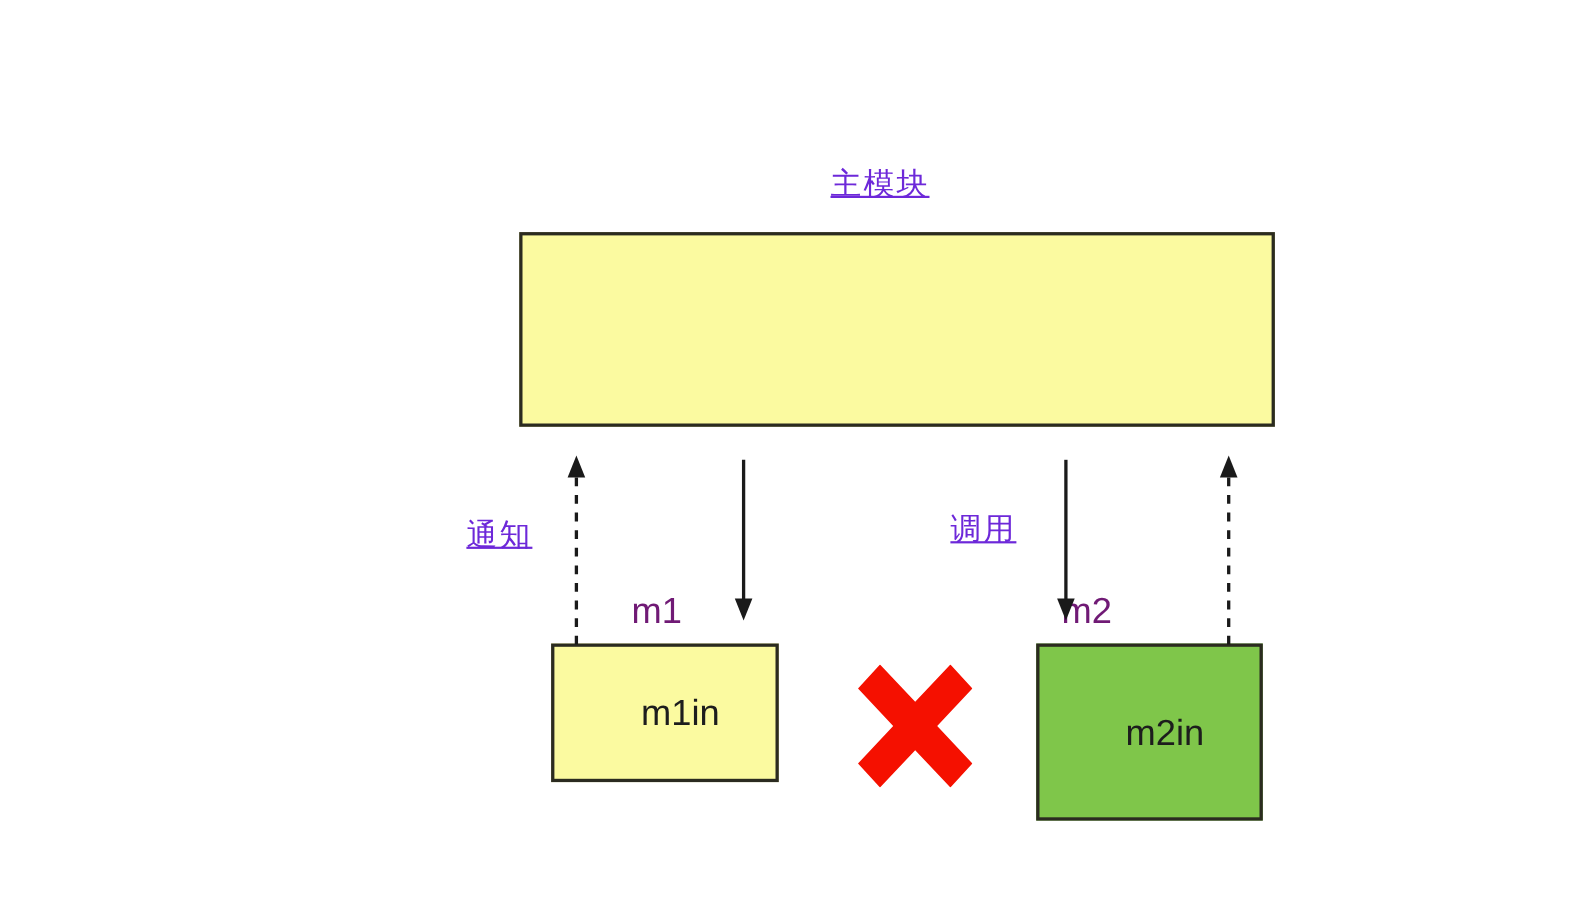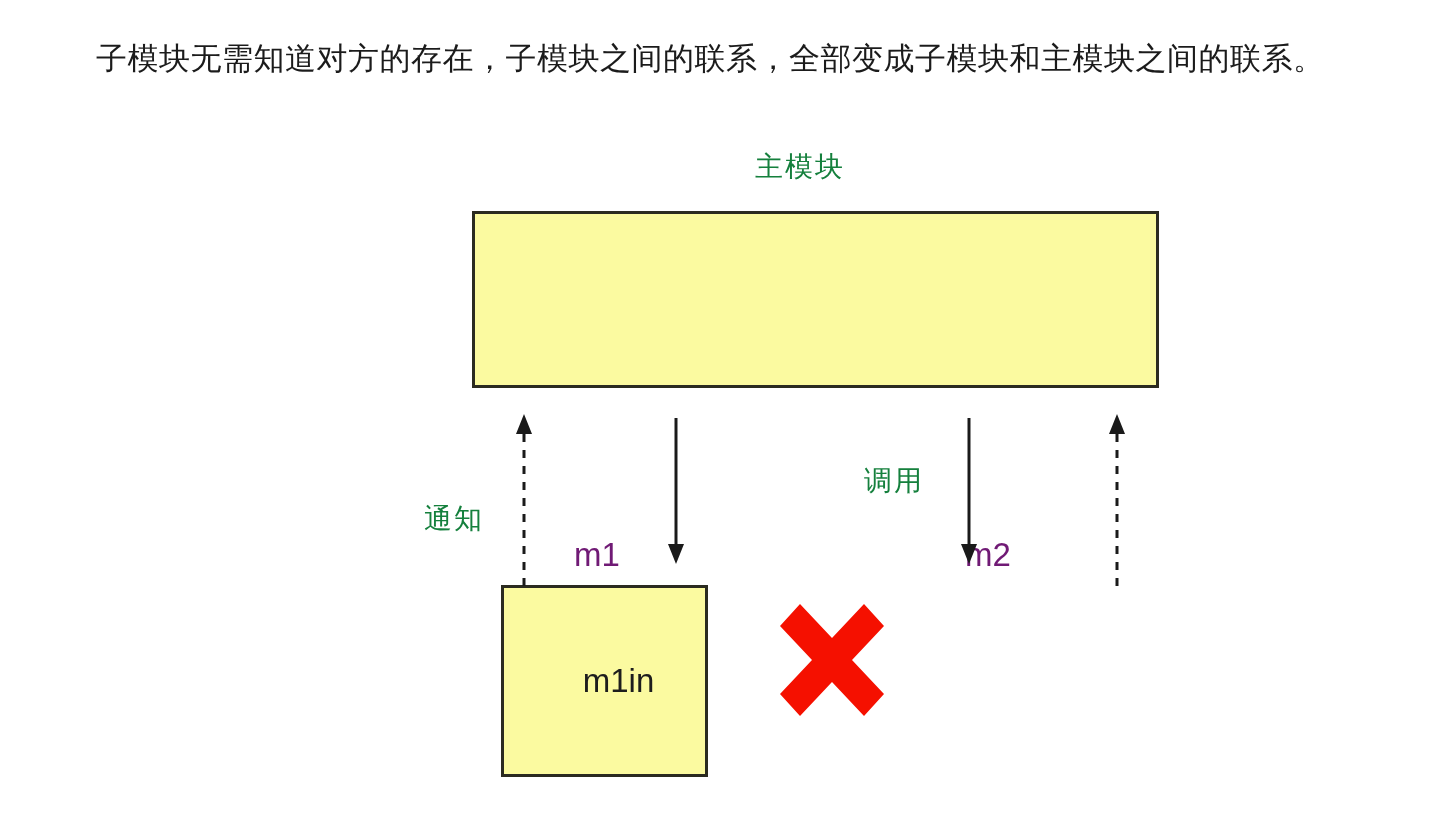--- a/index.html
+++ b/index.html
@@ -28,28 +28,29 @@
     line-height: 42px;
     color: #1b1b1b;
     letter-spacing: 0.5px;
     white-space: nowrap;
     font-family: "Liberation Sans", "DejaVu Sans", sans-serif;
   }
 
   
   .label-cn {
     position: absolute;
-    color: #15803d;
+    color: #6d28d9;
     font-size: 28px;
     line-height: 34px;
     white-space: nowrap;
     font-family: "Liberation Sans", "DejaVu Sans", sans-serif;
+    text-decoration: underline;
   }
   .label-main-module { left: 755px; top: 150px; letter-spacing: 2px; }
-  .label-notify      { left: 424px; top: 502px; letter-spacing: 2px; }
+  .label-notify      { left: 424px; top: 469px; letter-spacing: 2px; }
   .label-invoke      { left: 864px; top: 464px; letter-spacing: 2px; }
 
   .label-mod {
     position: absolute;
     color: #701a75;
     font-size: 33px;
     line-height: 36px;
     white-space: nowrap;
     font-family: "Liberation Sans", "DejaVu Sans", sans-serif;
   }
@@ -69,21 +70,21 @@
     left: 472px;
     top: 211px;
     width: 687px;
     height: 177px;
     background: #FBFAA0;
   }
   .box-m1in {
     left: 501px;
     top: 585px;
     width: 207px;
-    height: 192px;
+    height: 126px;
     background: #FBFAA0;
   }
   .box-m2in {
     left: 942px;
     top: 585px;
     width: 206px;
     height: 161px;
     background: #7FC64A;
   }
   .box-text {
@@ -112,38 +113,40 @@
     top: 604px;
     width: 104px;
     height: 112px;
   }
 </style>
 </head>
 <body>
 
 <div id="canvas">
 
-  <div class="title">子模块无需知道对方的存在，子模块之间的联系，全部变成子模块和主模块之间的联系。</div>
 
   <div class="label-cn label-main-module">主模块</div>
 
   <div class="box box-main"></div>
 
   <div class="label-cn label-notify">通知</div>
 
   <div class="label-cn label-invoke">调用</div>
 
   <div class="label-mod label-m1">m1</div>
 
   <div class="label-mod label-m2">m2</div>
 
   <div class="box box-m1in">
     <span class="box-text">m1in</span>
   </div>
 
+  <div class="box box-m2in">
+    <span class="box-text">m2in</span>
+  </div>
 
   <svg id="arrows" viewBox="0 0 1437 825" xmlns="http://www.w3.org/2000/svg">
 
     <g>
       <line x1="524" y1="586" x2="524" y2="430" stroke="#1a1a1a" stroke-width="3" stroke-dasharray="8 8" stroke-linecap="butt"></line>
       <polygon points="524,414 516,434 532,434" fill="#1a1a1a"></polygon>
     </g>
 
     <g>
       <line x1="676" y1="418" x2="676" y2="546" stroke="#1a1a1a" stroke-width="3" stroke-linecap="butt"></line>

